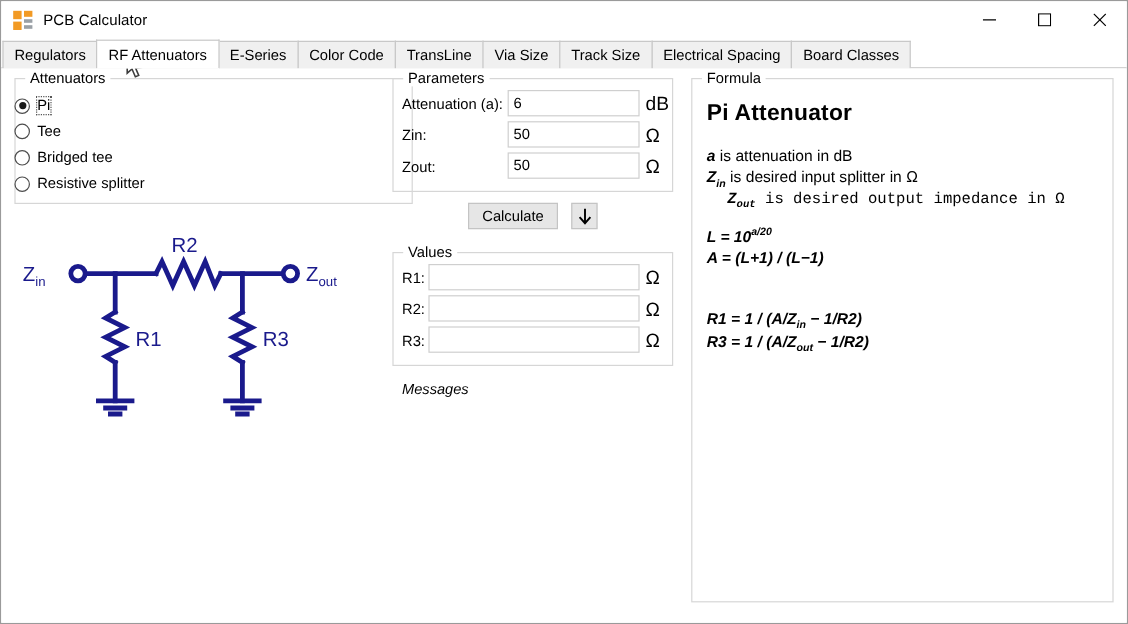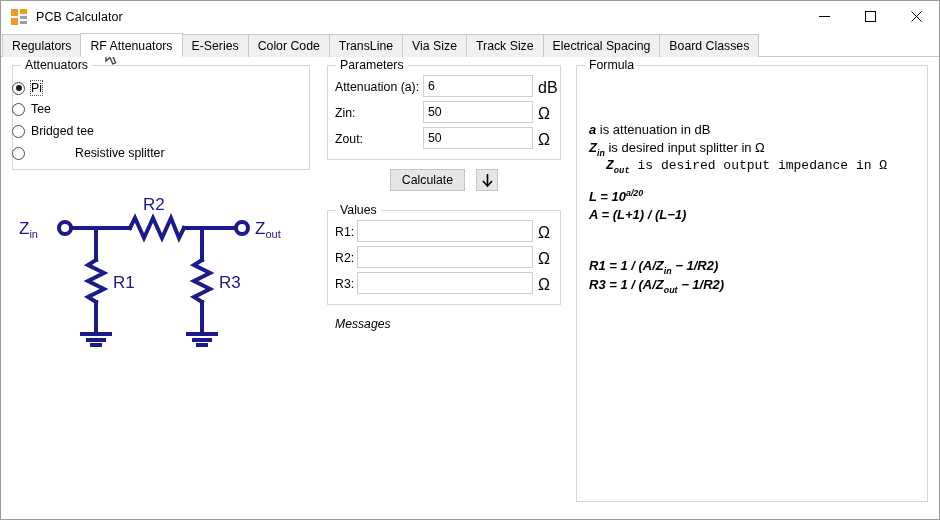--- a/index.html
+++ b/index.html
@@ -185,37 +185,37 @@
     <div class="tab">Color Code</div>
     <div class="tab">TransLine</div>
     <div class="tab">Via Size</div>
     <div class="tab">Track Size</div>
     <div class="tab">Electrical Spacing</div>
     <div class="tab">Board Classes</div>
   </div>
 
   <div class="content">
 
-    <div class="group" style="left:11px;top:8px;width:298px;height:105px;">
+    <div class="group" style="left:11px;top:8px;width:332px;height:105px;">
       <span class="legend">Attenuators</span>
     </div>
 
     <div class="radio-row" style="top:23px;">
       <span class="radio on"></span>
       <span class="radio-label focus">Pi</span>
     </div>
     <div class="radio-row" style="top:45px;">
       <span class="radio"></span>
       <span class="radio-label">Tee</span>
     </div>
     <div class="radio-row" style="top:67px;">
       <span class="radio"></span>
       <span class="radio-label">Bridged tee</span>
     </div>
-    <div class="radio-row" style="top:89px;gap:44px;">
+    <div class="radio-row" style="top:89px;">
       <span class="radio"></span>
       <span class="radio-label">Resistive splitter</span>
     </div>
 
     <svg class="schematic" style="left:6px;top:135px;" width="300" height="160" viewBox="0 0 300 160">
       <g stroke="#1a1a8c" fill="none" stroke-width="4" stroke-linecap="square">
 
         <line x1="65" y1="36" x2="123" y2="36"></line>
 
         <polyline points="123,36 128,26 137,46 146,26 155,46 164,26 172,46 177,36" stroke-width="4" stroke-linejoin="miter"></polyline>
@@ -292,20 +292,21 @@
     <span class="flabel" style="left:334px;top:220px;">R3:</span>
     <input class="finput" style="left: 356px; top: 215px; width: 176px;" type="text" value="">
     <span class="unit" style="left:537px;top:219px;">Ω</span>
 
     <span class="msg" style="left:334px;top:260px;">Messages</span>
 
     <div class="group" style="left:575px;top:8px;width:352px;height:437px;background:#ffffff;">
       <span class="legend">Formula</span>
     </div>
 
+    <span class="f-title" style="left:588px;top:27px;">Pi Attenuator</span>
 
     <span class="f-line" style="left:588px;top:65px;"><i>a</i><span> is attenuation in dB</span></span>
     <span class="f-line" style="left:588px;top:83px;"><i>Z</i><i><sub>in</sub></i><span> is desired input splitter in Ω</span></span>
     <span class="f-line" style="left:605px;top:101px;font-family:Liberation Mono, monospace;"><i>Z</i><i><sub>out</sub></i><span> is desired output impedance in Ω</span></span>
 
     <span class="f-eq" style="left:588px;top:131px;"><span>L = 10</span><sup>a/20</sup></span>
     <span class="f-eq" style="left:588px;top:150px;">A = (L+1) / (L−1)</span>
 
     <span class="f-eq" style="left:588px;top:201px;"><span>R1 = 1 / (A/Z</span><sub>in</sub><span> − 1/R2)</span></span>
     <span class="f-eq" style="left:588px;top:220px;"><span>R3 = 1 / (A/Z</span><sub>out</sub><span> − 1/R2)</span></span>

